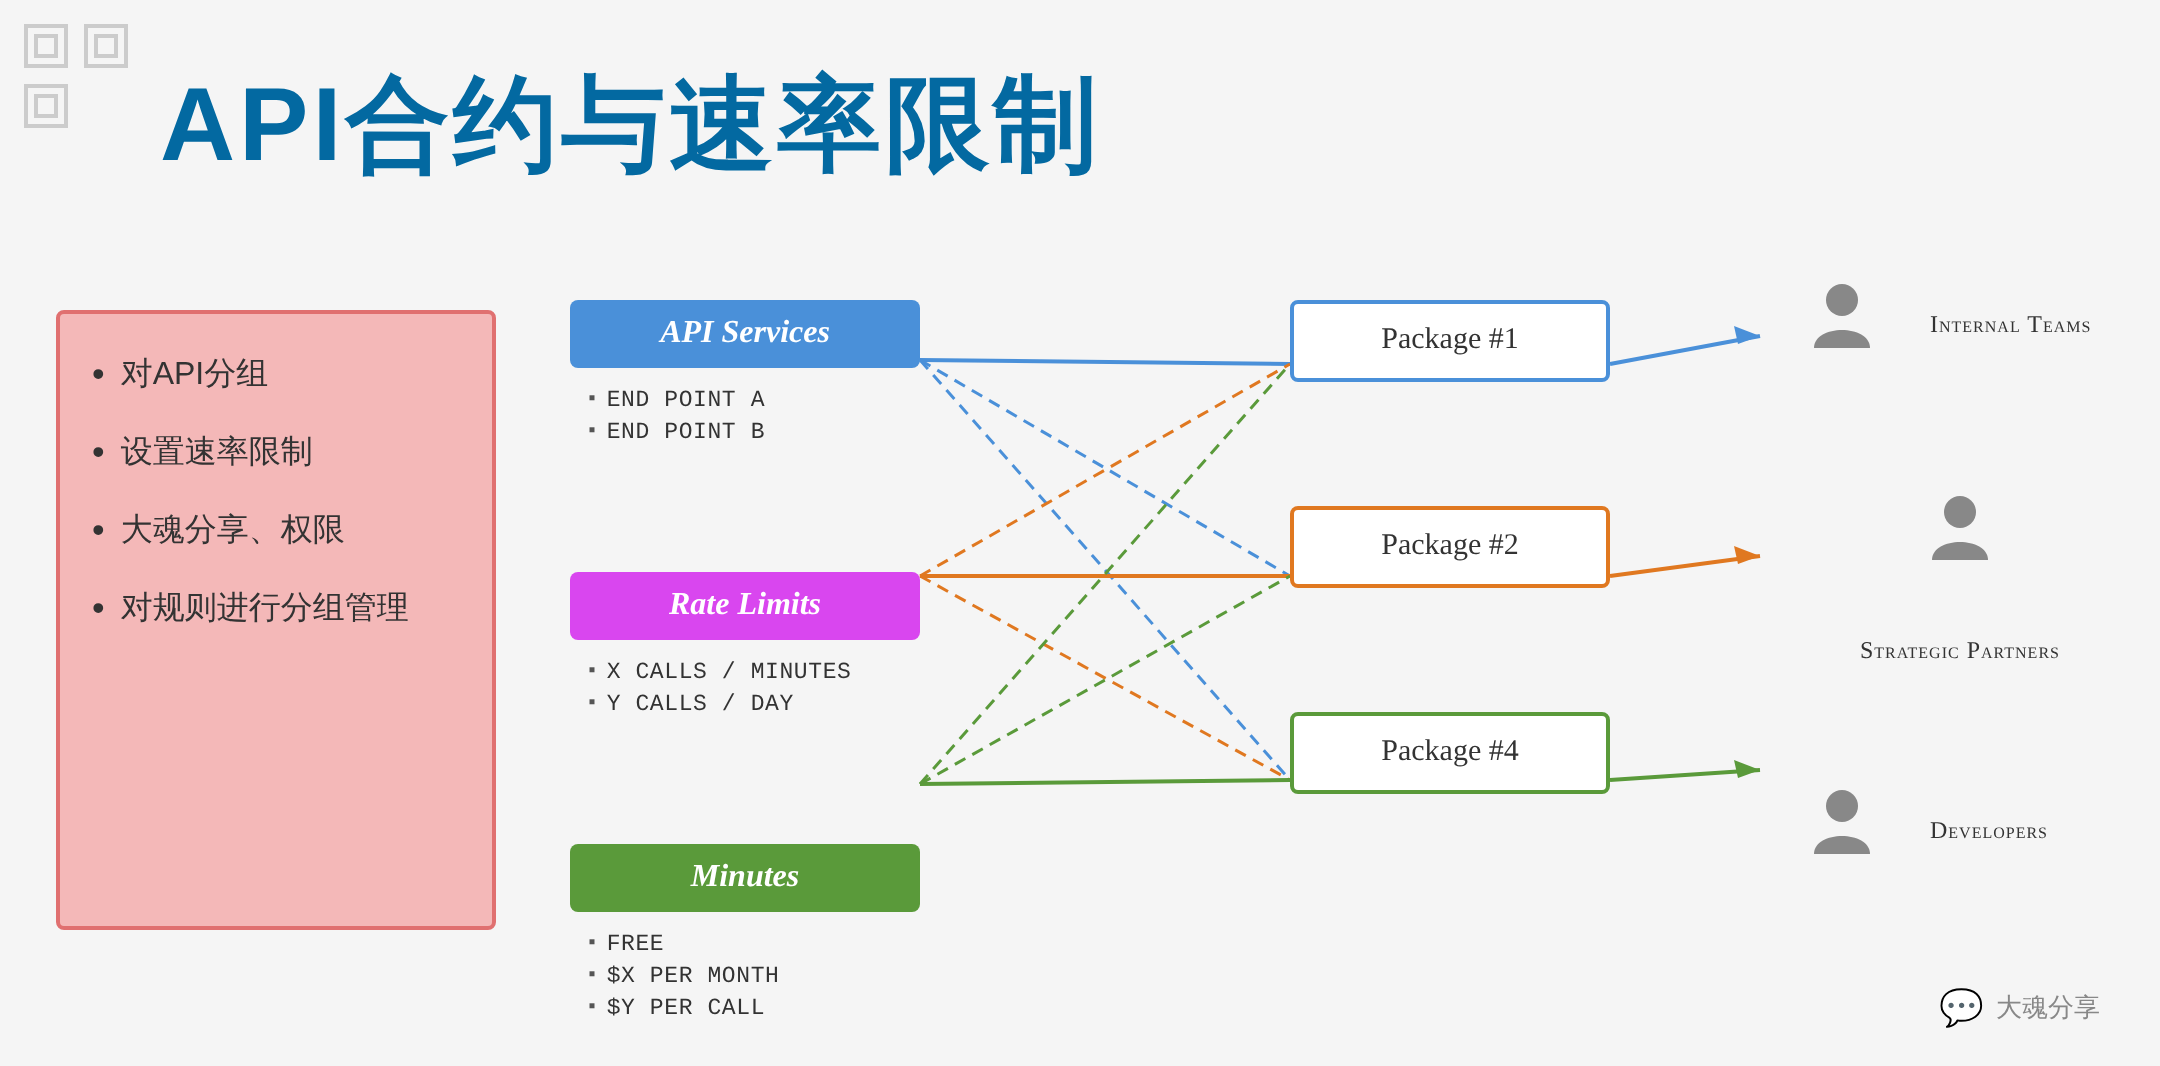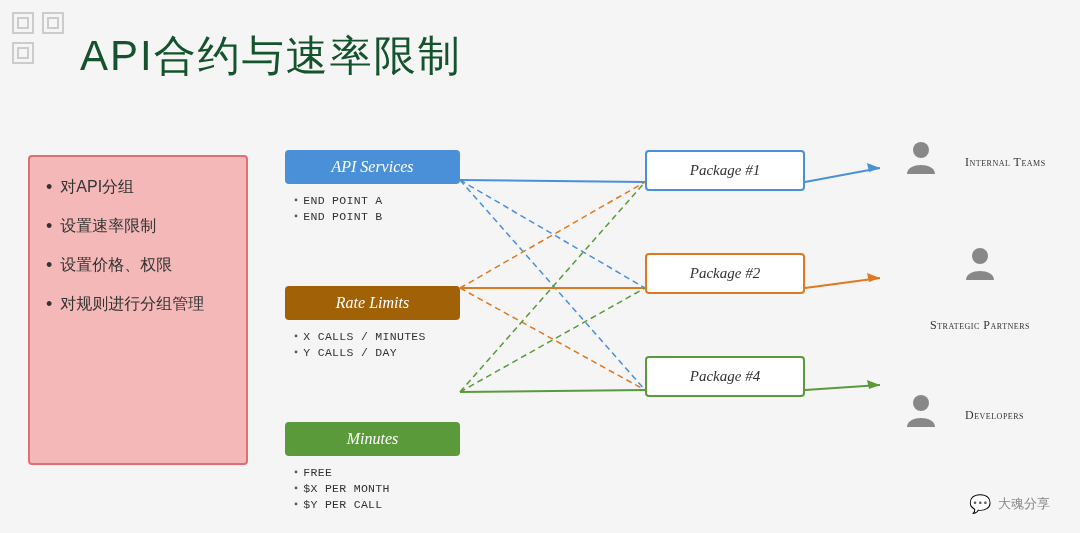--- a/index.html
+++ b/index.html
@@ -18,23 +18,23 @@
       top: 8px;
       left: 8px;
       width: 60px;
       height: 60px;
     }
 
     .page-title {
       position: absolute;
       top: 28px;
       left: 80px;
-      font-size: 42px;
-      font-weight: normal;
-      color: #14532d;
+      font-size: 52px;
+      font-weight: bold;
+      color: #0369a1;
       letter-spacing: 2px;
     }
 
     
     .left-box {
       position: absolute;
       top: 155px;
       left: 28px;
       width: 220px;
       height: 310px;
@@ -80,28 +80,28 @@
     }
 
     .api-box {
       margin-bottom: 8px;
     }
 
     .api-box-header {
       padding: 8px 14px;
       border-radius: 4px;
       font-size: 16px;
-      font-weight: normal;
+      font-weight: bold;
       color: white;
       text-align: center;
       font-family: Georgia, serif;
       font-style: italic;
     }
     .api-box-header.blue { background: #4a90d9; }
-    .api-box-header.orange { background: #a16207; }
+    .api-box-header.orange { background: #d946ef; }
     .api-box-header.green { background: #5a9a3a; }
 
     .api-box-items {
       padding: 10px 8px;
       font-size: 11.5px;
       color: #333;
       font-family: 'Courier New', monospace;
       text-transform: uppercase;
       letter-spacing: 0.3px;
     }
@@ -123,21 +123,20 @@
       left: 360px;
       top: 10px;
       width: 160px;
     }
 
     .package-box {
       padding: 10px 18px;
       border-radius: 4px;
       font-size: 15px;
       font-family: Georgia, serif;
-      font-style: italic;
       text-align: center;
       color: #333;
       background: white;
     }
     .package-box.blue-border { border: 2px solid #4a90d9; margin-bottom: 0; }
     .package-box.orange-border { border: 2px solid #e07820; }
     .package-box.green-border { border: 2px solid #5a9a3a; }
 
     .package-slot {
       margin-bottom: 62px;
@@ -211,21 +210,21 @@
     <rect x="10" y="40" width="10" height="10" fill="none" stroke="#ccc" stroke-width="2"></rect>
   </svg>
 </div>
 
 <h1 class="page-title">API合约与速率限制</h1>
 
 <div class="left-box">
   <ul>
   <li>对API分组</li>
       <li>设置速率限制</li>
-      <li>设置价格、权限</li>
+      <li>大魂分享、权限</li>
       <li>对规则进行分组管理</li>
     </ul>
 </div>
 
 <div class="diagram-area">
 
   <svg class="lines-svg" viewBox="0 0 770 360" xmlns="http://www.w3.org/2000/svg">
 
     <line x1="175" y1="40" x2="360" y2="42" stroke="#4a90d9" stroke-width="2"></line>
 

